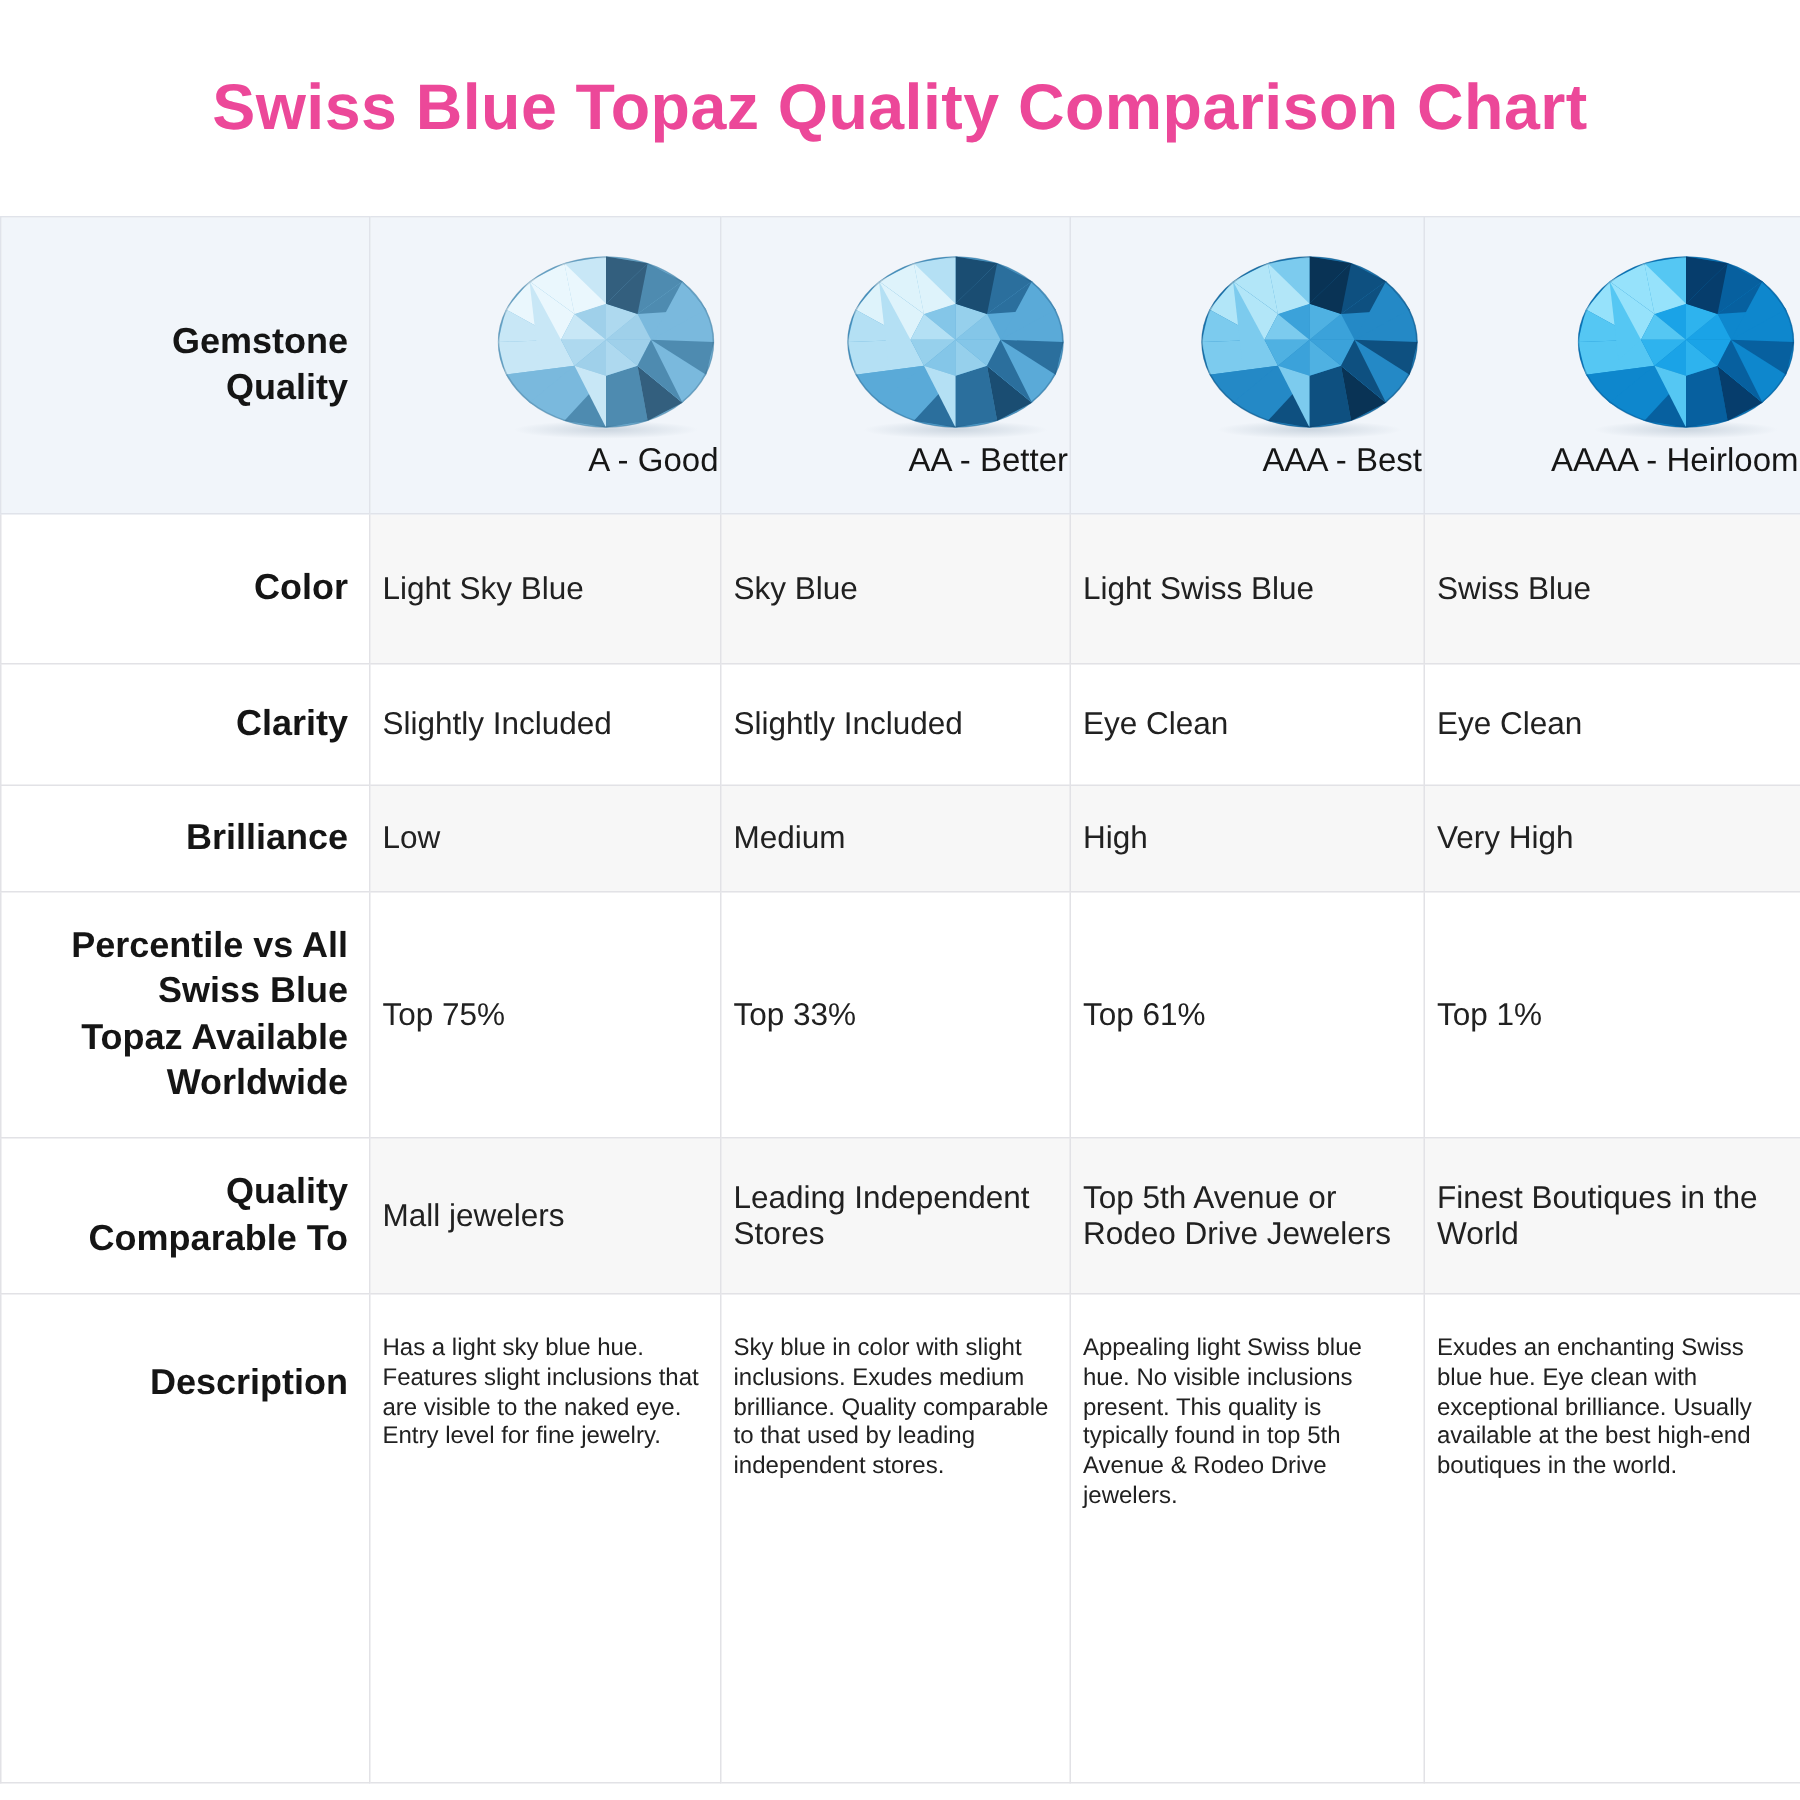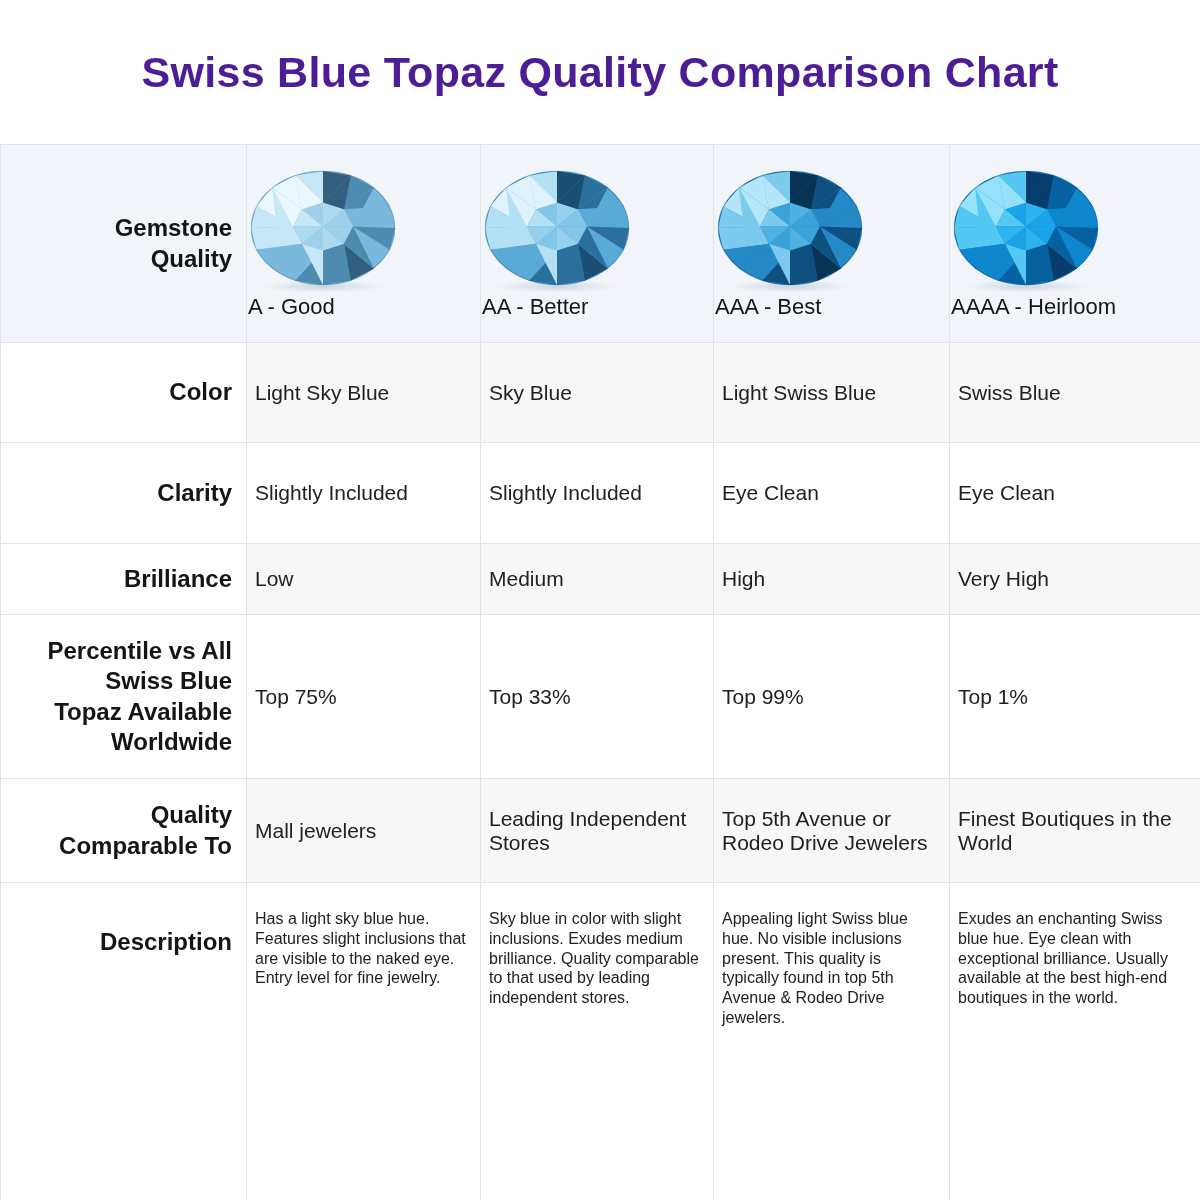--- a/index.html
+++ b/index.html
@@ -11,21 +11,21 @@
     font-family: "Liberation Sans", "DejaVu Sans", sans-serif;
     color: #1c1c1c;
   }
   h1.page-title {
     margin: 0;
     padding-top: 48px;
     text-align: center;
     font-size: 43px;
     font-weight: 700;
     letter-spacing: 0.3px;
-    color: #4c1d95;
+    color: #ec4899;
   }
   table.cmp {
     margin-top: 47px;
     border-collapse: collapse;
     table-layout: fixed;
     width: 1200px;
     height: 1045px;
   }
   table.cmp td {
     border: 1px solid #e2e2e6;
@@ -52,21 +52,21 @@
     font-weight: 400;
     color: #212121;
     padding: 0 8px;
     background: #ffffff;
   }
   tr.stripe td.value-cell { background: #f7f7f7; }
   .gem-cell { text-align: center; }
   .gem-wrap {
     display: flex;
     flex-direction: column;
-    align-items: flex-start;
+    align-items: flex-end;
     gap: 0;
   }
   .gem { width: 150px; height: 126px; }
   .gem svg { display: block; }
   .grade-label {
     font-size: 22px;
     font-weight: 400;
     color: #161616;
   }
   tr.desc-row td.value-cell {
@@ -75,21 +75,21 @@
     font-size: 16px;
     line-height: 1.24;
   }
   tr.desc-row td.label-cell {
     vertical-align: top;
     padding-top: 44px;
   }
   
   tr.header-row   { height: 198px; }
   tr.row-color    { height: 100px; margin-left: 20px; }
-  tr.row-clarity  { height: 101px;  }
+  tr.row-clarity  { height: 81px;  }
   tr.row-brill    { height: 71px;  }
   tr.row-pct      { height: 164px; }
   tr.row-comp     { height: 104px;  }
   tr.desc-row     { height: 326px; }
 </style>
 </head>
 <body>
 
 <h1 class="page-title">Swiss Blue Topaz Quality Comparison Chart</h1>
 
@@ -320,21 +320,21 @@
     <td class="value-cell">Low</td>
     <td class="value-cell">Medium</td>
     <td class="value-cell">High</td>
     <td class="value-cell">Very High</td>
   </tr>
 
   <tr class="row-pct">
     <td class="label-cell">Percentile vs All Swiss Blue Topaz Available Worldwide</td>
     <td class="value-cell">Top 75%</td>
     <td class="value-cell">Top 33%</td>
-    <td class="value-cell">Top 99%</td>
+    <td class="value-cell">Top 61%</td>
     <td class="value-cell">Top 1%</td>
   </tr>
 
   <tr class="row-comp stripe">
     <td class="label-cell">Quality Comparable To</td>
     <td class="value-cell">Mall jewelers</td>
     <td class="value-cell">Leading Independent Stores</td>
     <td class="value-cell">Top 5th Avenue or Rodeo Drive Jewelers</td>
     <td class="value-cell">Finest Boutiques in the World</td>
   </tr>

